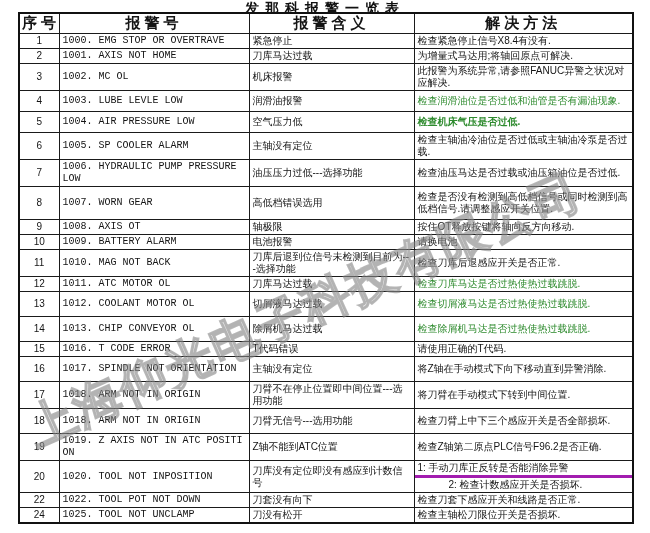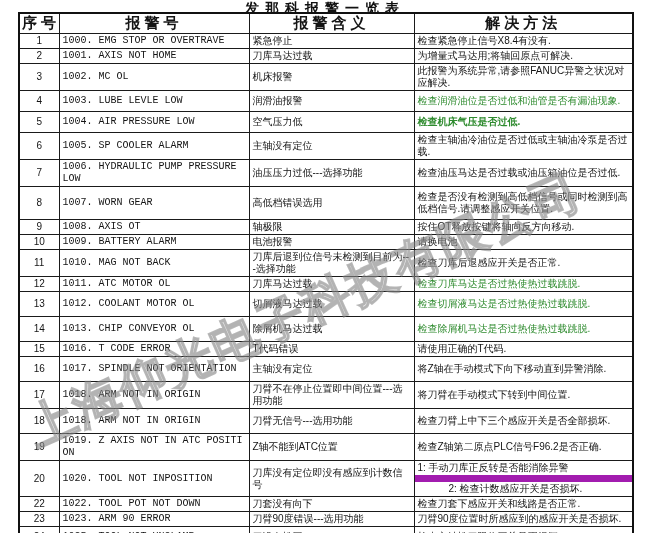--- a/index.html
+++ b/index.html
@@ -54,21 +54,21 @@
     word-break: break-all;
   }
   td.row-number-cell {
     text-align: center;
     font-size: 10.5px;
     padding: 1px 0;
   }
   td.alarm-code-cell { font-size: 10.5px; letter-spacing: 0; font-family: Liberation Mono, monospace; }
   td.solution-cell.has-lines { padding: 0; }
   .sub-line { padding: 1px 3px; }
-  .sub-line + .sub-line { border-top: 7px solid #a21caf; padding-left: 34px; }
+  .sub-line + .sub-line { border-top: 3px solid #a21caf; padding-left: 34px; }
 
   
   tbody tr:nth-child(4),  tbody tr:nth-child(5)  { height: 21px; }
   tbody tr:nth-child(8)   { height: 33px; }
   tbody tr:nth-child(13), tbody tr:nth-child(14),
   tbody tr:nth-child(16), tbody tr:nth-child(18) { height: 25px; }
   tbody tr:nth-child(19), tbody tr:nth-child(23) { height: 21px; }
 
   .watermark {
     position: absolute;
@@ -229,26 +229,20 @@
           <div class="sub-line">2: 检查计数感应开关是否损坏.</div>
         </td>
       </tr>
       <tr>
         <td class="row-number-cell">22</td>
         <td class="alarm-code-cell">1022. TOOL POT NOT DOWN</td>
         <td class="alarm-meaning-cell">刀套没有向下</td>
         <td class="solution-cell">检查刀套下感应开关和线路是否正常.</td>
       </tr>
       <tr>
-        <td class="row-number-cell">23</td>
-        <td class="alarm-code-cell">1023. ARM 90 ERROR</td>
-        <td class="alarm-meaning-cell">刀臂90度错误---选用功能</td>
-        <td class="solution-cell">刀臂90度位置时所感应到的感应开关是否损坏.</td>
-      </tr>
-      <tr>
         <td class="row-number-cell">24</td>
         <td class="alarm-code-cell">1025. TOOL NOT UNCLAMP</td>
         <td class="alarm-meaning-cell">刀没有松开</td>
         <td class="solution-cell">检查主轴松刀限位开关是否损坏.</td>
       </tr>
     </tbody>
 </table>
 
 <div class="watermark">上海仰光电子科技有限公司</div>
 

